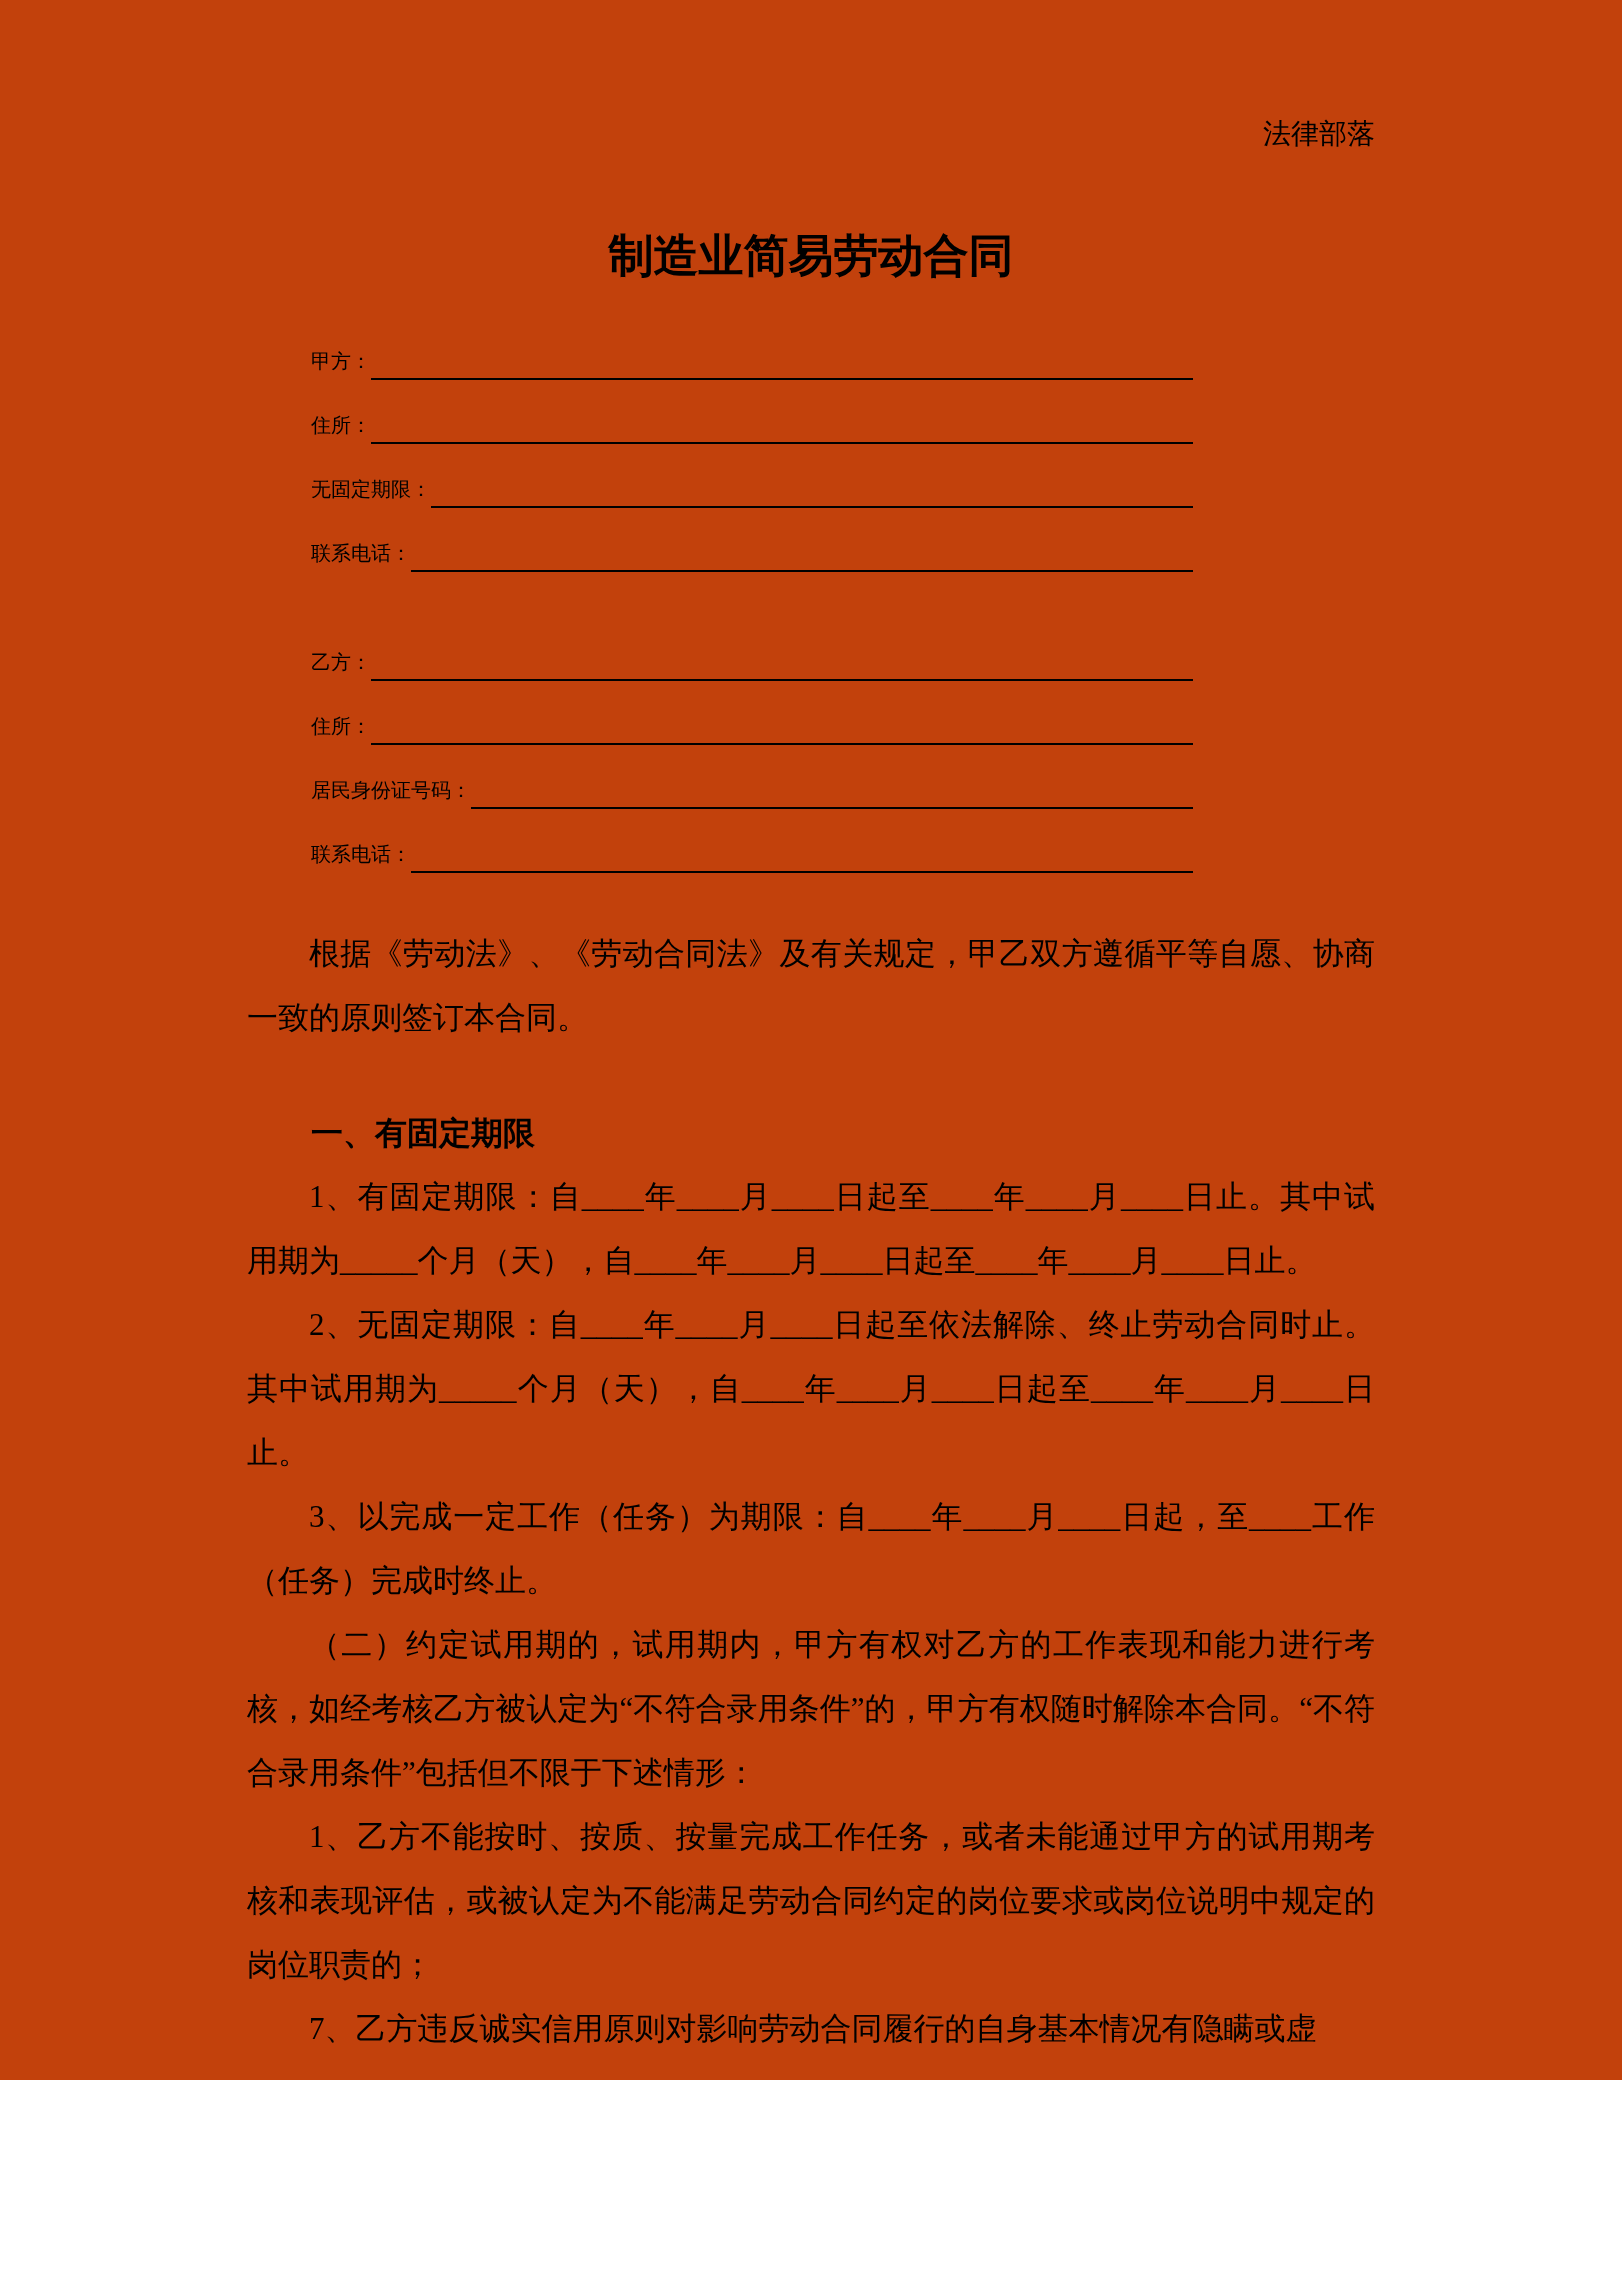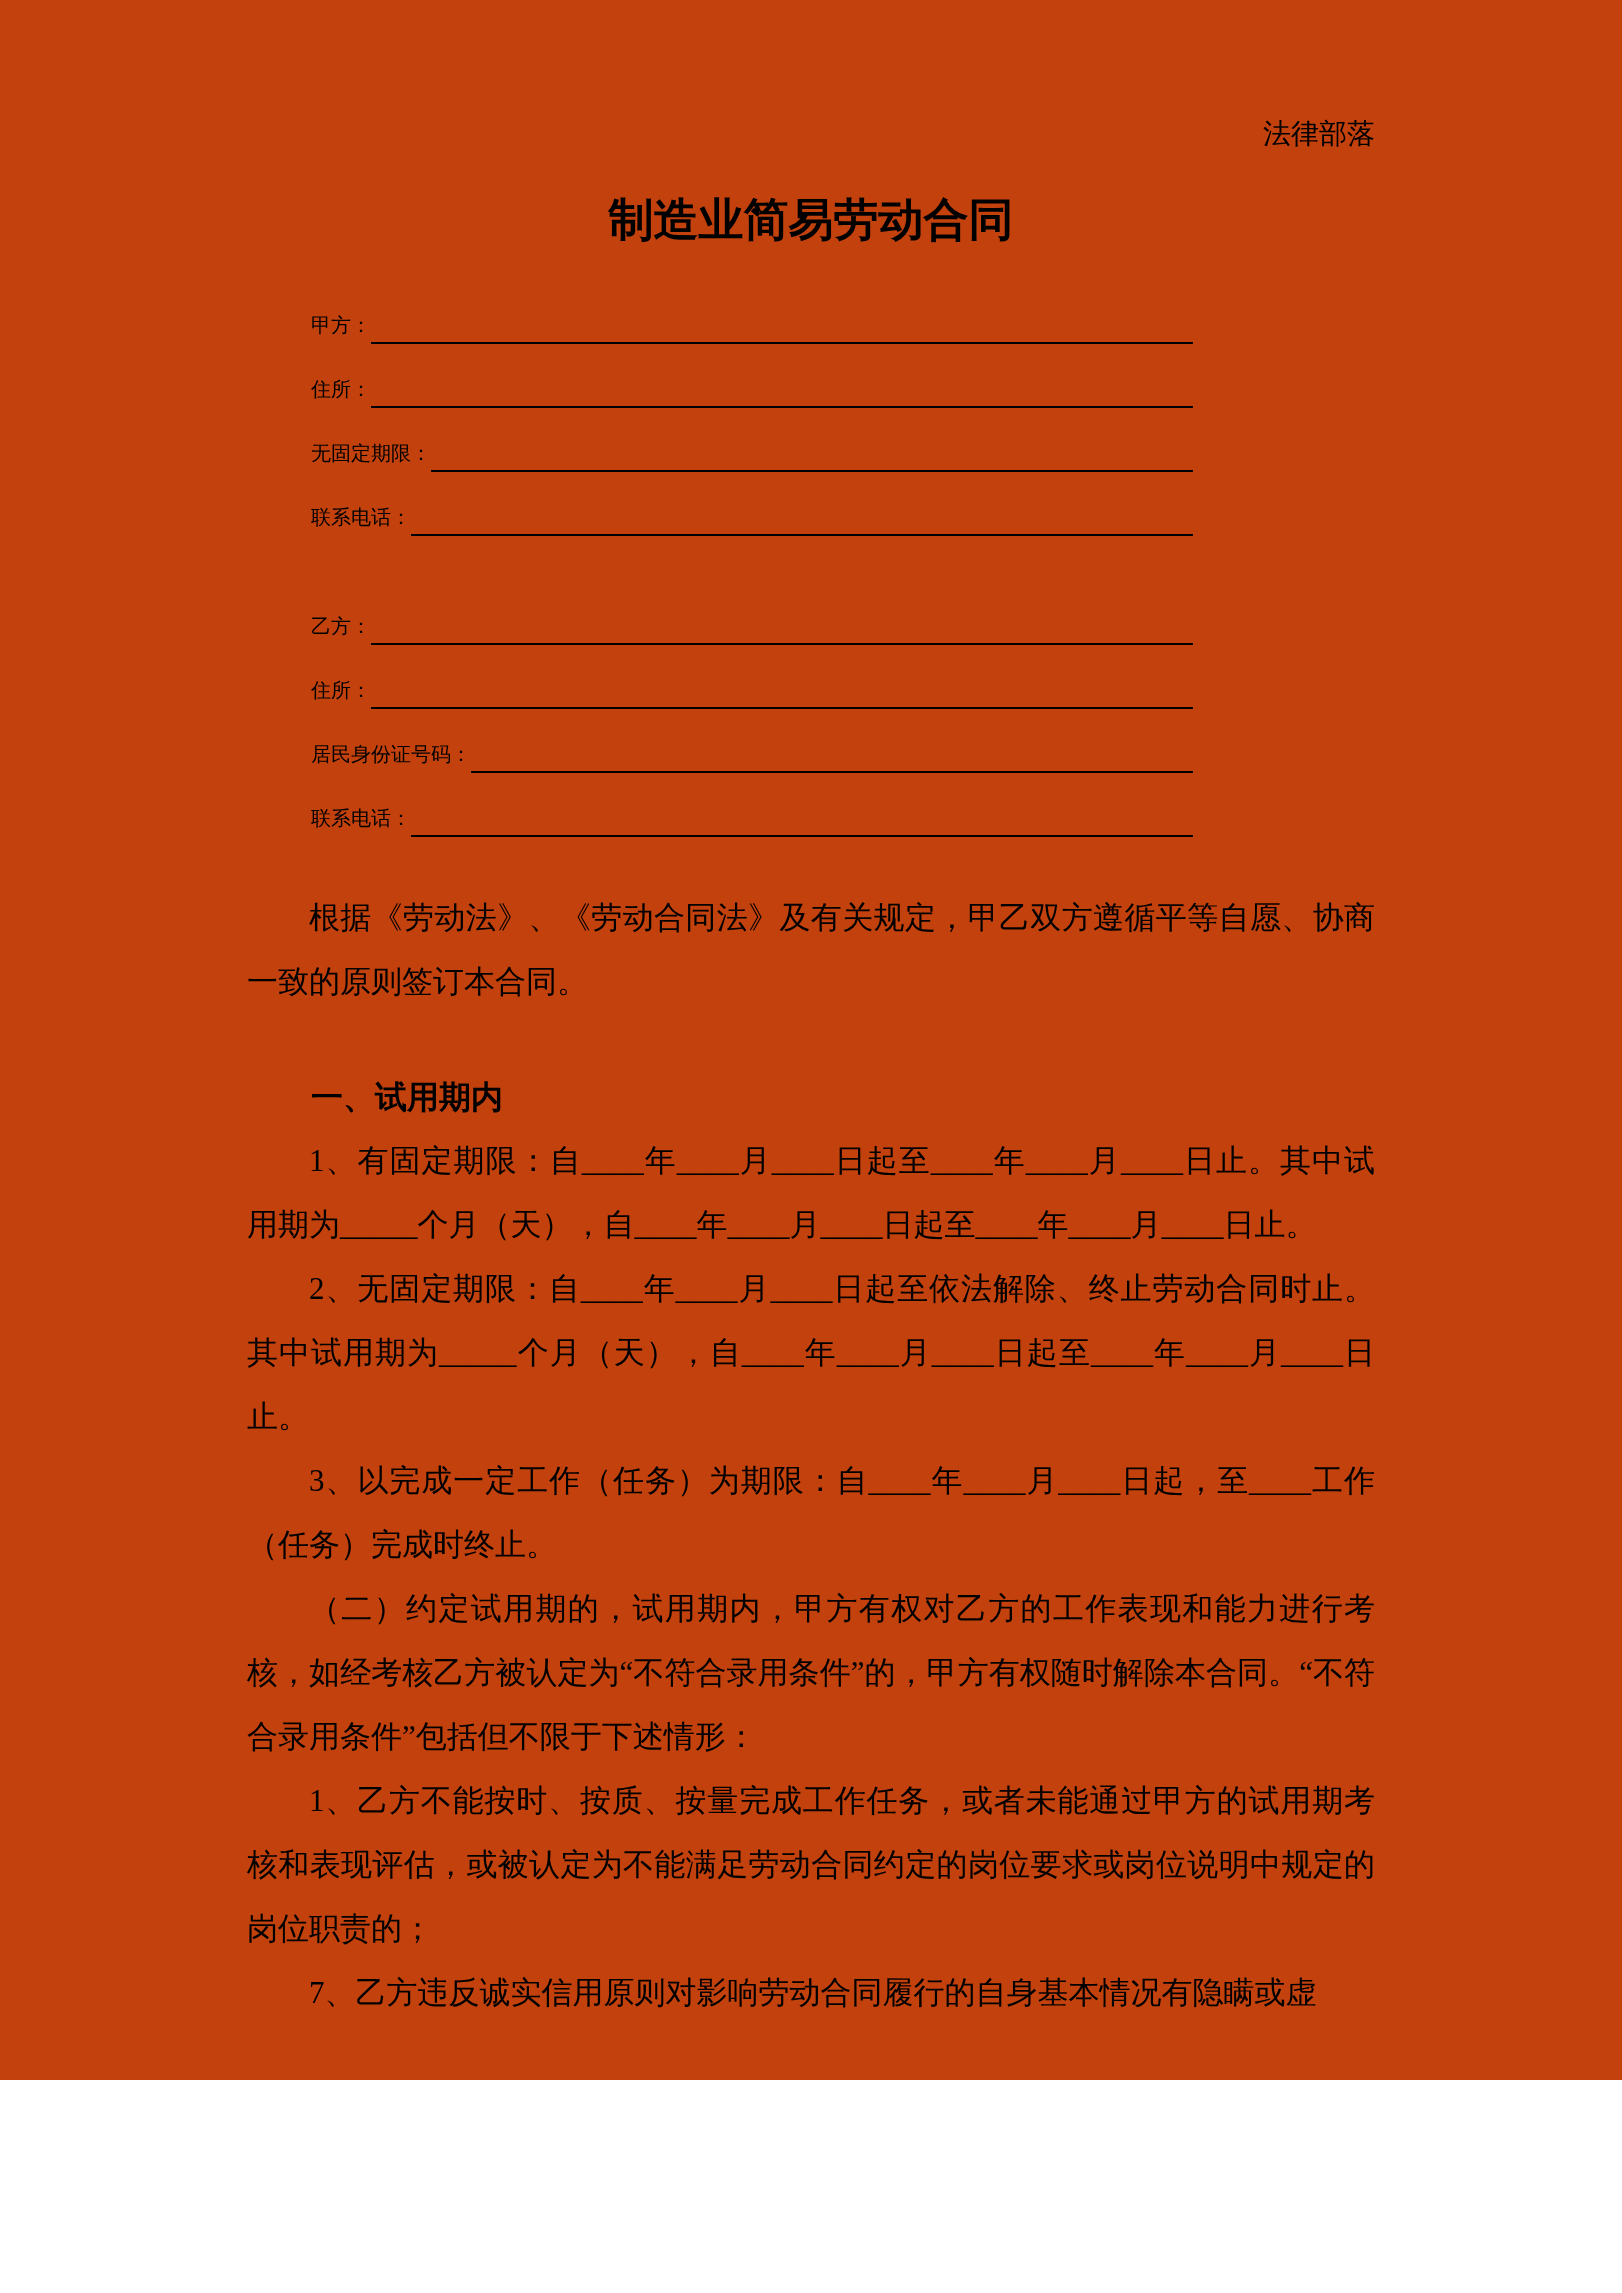--- a/index.html
+++ b/index.html
@@ -19,21 +19,21 @@
     font-family: "Liberation Serif", "DejaVu Serif", serif;
     overflow: hidden;
   }
   .brand {
     text-align: right;
     font-size: 28px;
     line-height: 35px;
     font-weight: 400;
   }
   .title {
-    margin: 40px 0 0 0;
+    margin: 76px 0 0 0;
     text-align: center;
     font-size: 45px;
     line-height: 58px;
     font-weight: 700;
   }
   .fields { margin-top: 44px; }
   .fields.group-b { margin-top: 45px; }
   .frow {
     display: flex;
     align-items: flex-end;
@@ -111,21 +111,21 @@
       <span class="fline"></span>
     </div>
     <div class="frow">
       <span class="flabel">联系电话：</span>
       <span class="fline"></span>
     </div>
   </section>
 
   <p class="para intro">根据《劳动法》、《劳动合同法》及有关规定，甲乙双方遵循平等自愿、协商一致的原则签订本合同。</p>
 
-  <h2 class="sec-heading">一、试用期内</h2>
+  <h2 class="sec-heading">一、有固定期限</h2>
 
   <p class="para">1、有固定期限：自____年____月____日起至____年____月____日止。其中试用期为_____个月（天），自____年____月____日起至____年____月____日止。</p>
   <p class="para">2、无固定期限：自____年____月____日起至依法解除、终止劳动合同时止。其中试用期为_____个月（天），自____年____月____日起至____年____月____日止。</p>
   <p class="para">3、以完成一定工作（任务）为期限：自____年____月____日起，至____工作（任务）完成时终止。</p>
   <p class="para">（二）约定试用期的，试用期内，甲方有权对乙方的工作表现和能力进行考核，如经考核乙方被认定为“不符合录用条件”的，甲方有权随时解除本合同。“不符合录用条件”包括但不限于下述情形：</p>
   <p class="para">1、乙方不能按时、按质、按量完成工作任务，或者未能通过甲方的试用期考核和表现评估，或被认定为不能满足劳动合同约定的岗位要求或岗位说明中规定的岗位职责的；</p>
   <p class="para">7、乙方违反诚实信用原则对影响劳动合同履行的自身基本情况有隐瞒或虚</p>
 
 </div>
 

